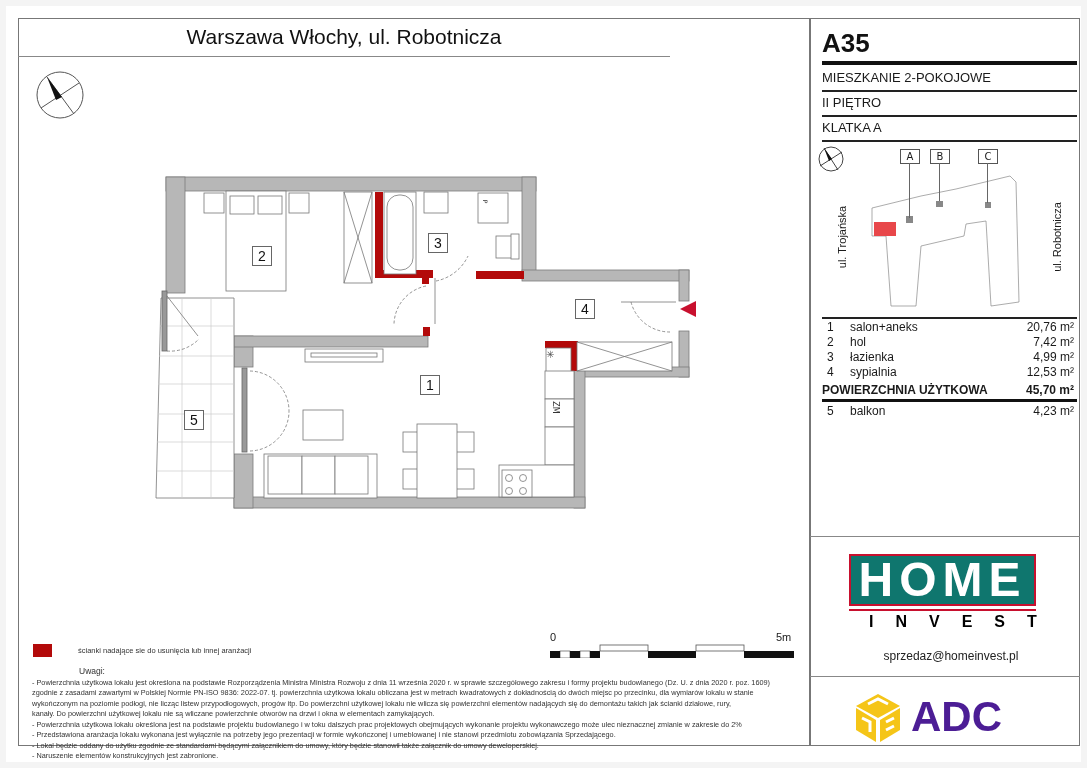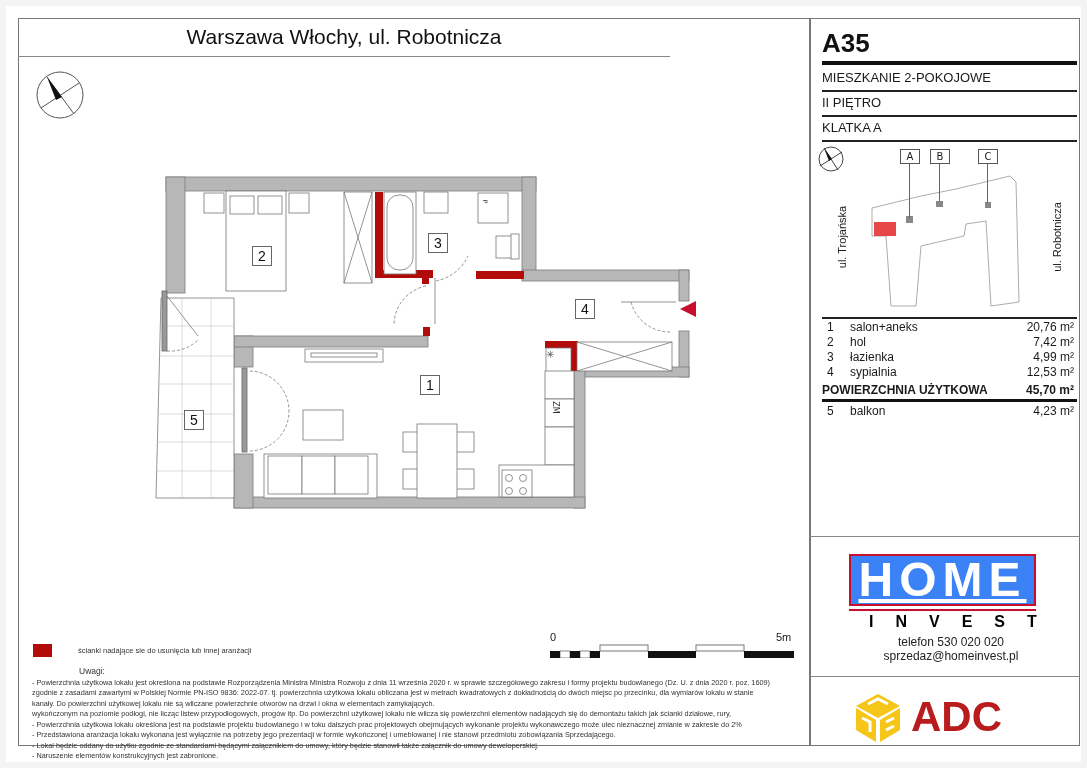--- a/index.html
+++ b/index.html
@@ -231,36 +231,35 @@
     <span class="ar">45,70 m²</span>
   </div>
   <div class="rule-thick" style="top:393px; height:3px;"></div>
   <div class="room-row rp" style="top:398px;">
     <span class="n">5</span>
     <span class="nm">balkon</span>
     <span class="ar">4,23 m²</span>
   </div>
 
   <div class="abs" style="left:843px; top:548px; width:187px;">
-    <div style="font-family:'Liberation Sans', sans-serif; font-weight:bold; font-size:48px; line-height:48px; color:#fff; background:#3b82f6; text-align:center; letter-spacing:6px; border:2px solid #c8102e;text-decoration:underline;">HOME</div>
+    <div style="font-family:'Liberation Sans', sans-serif; font-weight:bold; font-size:48px; line-height:48px; color:#fff; background:#0f766e; text-align:center; letter-spacing:6px; border:2px solid #c8102e;">HOME</div>
     <div style="height:2px; background:#c8102e; margin-top:3px;"></div>
     <div style="font-family:'Liberation Sans', sans-serif; font-weight:bold; font-size:16px; color:#000000; text-align:center; letter-spacing:22px; margin-top:2px; padding-left:20px;">INVEST</div>
   </div>
-  <div class="contact" style="top:629px;">telefon 530 020 020</div>
   <div class="contact" style="top:643px;">sprzedaz@homeinvest.pl</div>
 
   <svg class="abs" style="left:848px; top:686px;" width="48" height="52" viewBox="0 0 48 52">
     <polygon points="24,2 46,14 24,26 2,14" fill="#f5c518"></polygon>
     <polygon points="2,16 22,28 22,50 2,38" fill="#f5c518"></polygon>
     <polygon points="26,28 46,16 46,38 26,50" fill="#f5c518"></polygon>
     <path d="M14 12 L24 7 L34 12" stroke="#fff" stroke-width="3" fill="none"></path>
     <path d="M8 26 L16 30 L16 40" stroke="#fff" stroke-width="3" fill="none"></path>
     <path d="M32 30 L40 26 M32 38 L40 34" stroke="#fff" stroke-width="3" fill="none"></path>
   </svg>
-  <div class="abs" style="left:905px; top:686px; font-family:'Liberation Sans', sans-serif; font-weight:bold; font-size:42px; line-height:50px; color:#b91c1c;">ADC</div>
+  <div class="abs" style="left:905px; top:686px; font-family:'Liberation Sans', sans-serif; font-weight:bold; font-size:42px; line-height:50px; color:#4c1d95;">ADC</div>
 
   <div class="legend-sw"></div>
   <div class="legend-tx">ścianki nadające sie do usunięcia lub innej aranżacji</div>
 
   <div class="abs rp" style="left:544px; top:625px; font-size:11px;">0</div>
   <div class="abs rp" style="left:770px; top:625px; font-size:11px;">5m</div>
   <svg class="abs" style="left:544px; top:638px;" width="250" height="14" viewBox="0 0 250 14">
     <rect x="0" y="7" width="10" height="7" fill="#111"></rect>
     <rect x="10" y="7" width="10" height="7" fill="#fff" stroke="#111" stroke-width="0.5"></rect>
     <rect x="20" y="7" width="10" height="7" fill="#111"></rect>
@@ -269,20 +268,20 @@
     <rect x="50" y="1" width="48" height="6" fill="#fff" stroke="#555" stroke-width="0.8"></rect>
     <rect x="98" y="7" width="48" height="7" fill="#111"></rect>
     <rect x="146" y="1" width="48" height="6" fill="#fff" stroke="#555" stroke-width="0.8"></rect>
     <rect x="194" y="7" width="50" height="7" fill="#111"></rect>
   </svg>
 
   <div class="notes">
     <div style="font-size:8.5px; margin-bottom:1px;padding-left:47px;">Uwagi:</div>
     <div>- Powierzchnia użytkowa lokalu jest określona na podstawie Rozporządzenia Ministra Ministra Rozwoju z dnia 11 września 2020 r. w sprawie szczegółowego zakresu i formy projektu budowlanego (Dz. U. z dnia 2020 r. poz. 1609)</div>
     <div>zgodnie z zasadami zawartymi w Polskiej Normie PN-ISO 9836: 2022-07. tj. powierzchnia użytkowa lokalu obliczana jest w metrach kwadratowych z dokładnością do dwóch miejsc po przecinku, dla wymiarów lokalu w stanie</div>
+    <div>wykończonym na poziomie podłogi, nie licząc listew przypodłogowych, progów itp. Do powierzchni użytkowej lokalu nie wlicza się powierzchni elementów nadających się do demontażu takich jak ścianki działowe, rury,</div>
     <div>kanały. Do powierzchni użytkowej lokalu nie są wliczane powierzchnie otworów na drzwi i okna w elementach zamykających.</div>
-    <div>wykończonym na poziomie podłogi, nie licząc listew przypodłogowych, progów itp. Do powierzchni użytkowej lokalu nie wlicza się powierzchni elementów nadających się do demontażu takich jak ścianki działowe, rury,</div>
     <div>- Powierzchnia użytkowa lokalu określona jest na podstawie projektu budowlanego i w toku dalszych prac projektowych obejmujących wykonanie projektu wykonawczego może ulec nieznacznej zmianie w zakresie do 2%</div>
     <div>- Przedstawiona aranżacja lokalu wykonana jest wyłącznie na potrzeby jego prezentacji w formie wykończonej i umeblowanej i nie stanowi przedmiotu zobowiązania Sprzedającego.</div>
     <div>- Lokal będzie oddany do użytku zgodnie ze standardami będącymi załącznikiem do umowy, który będzie stanowił także załącznik do umowy deweloperskiej.</div>
     <div>- Naruszenie elementów konstrukcyjnych jest zabronione.</div>
   </div>
 </div>
 
 </body></html>

